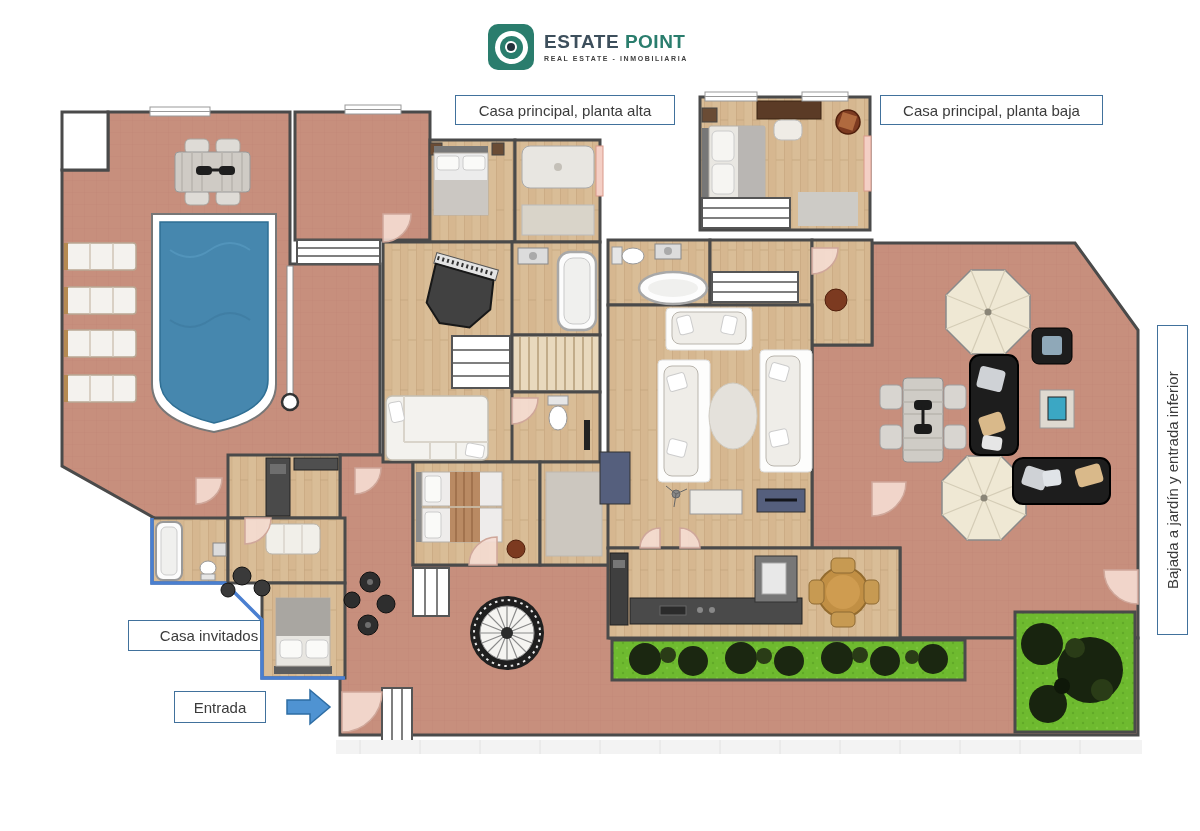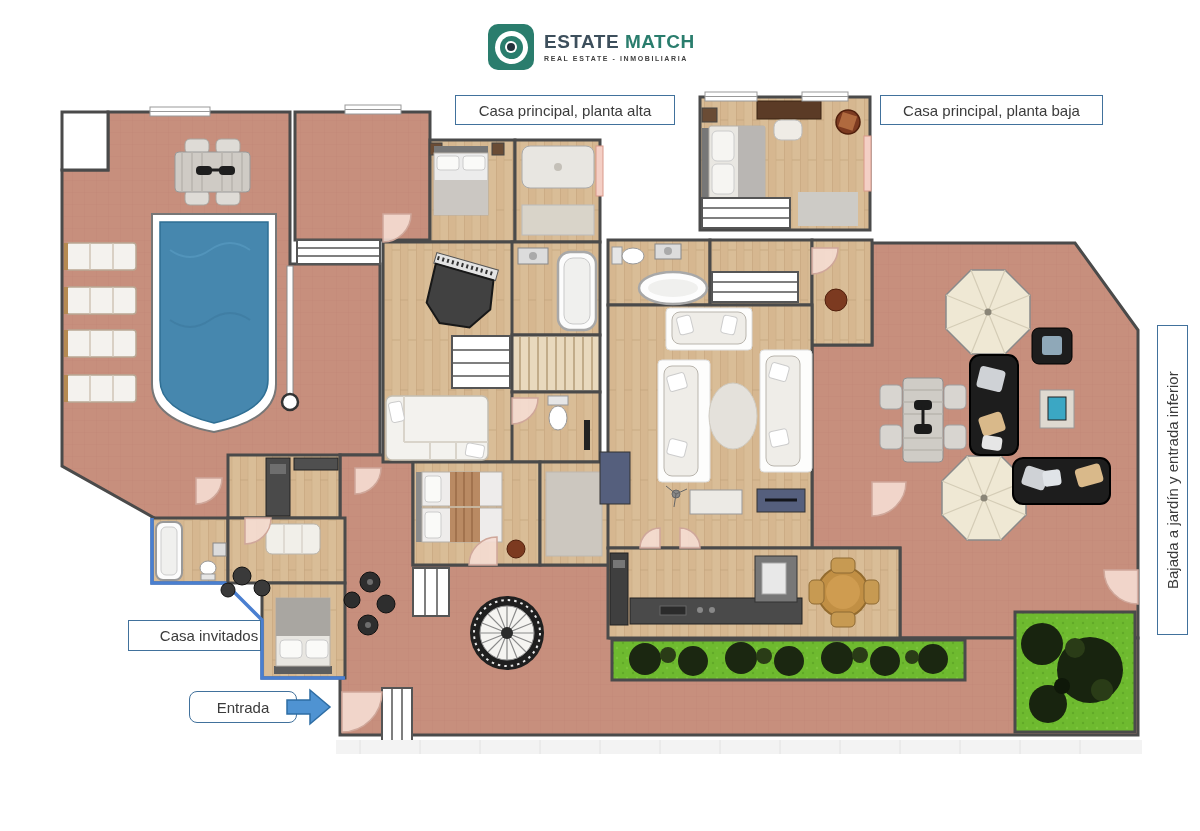--- a/index.html
+++ b/index.html
@@ -32,21 +32,21 @@
     <div class="logo-icon">
       <div class="li-c1">
           <div class="li-c2">
             <div class="li-c3">
               <div class="li-c4"></div>
             </div>
           </div>
         </div>
     </div>
     <div class="logo-text">
-      <div class="logo-title"><span>ESTATE</span>&nbsp;<span class="pt">MATCH</span></div>
+      <div class="logo-title"><span>ESTATE</span>&nbsp;<span class="pt">POINT</span></div>
       <div class="logo-sub">REAL ESTATE - INMOBILIARIA</div>
     </div>
   </div>
 
   <svg width="1200" height="831" viewBox="0 0 1200 831">
     <defs>
       <pattern id="wood" width="16" height="90" patternUnits="userSpaceOnUse">
         <rect width="16" height="90" fill="#d9bd97"></rect>
         <rect width="8" height="90" fill="#d2b38b" opacity=".55"></rect>
         <line x1="0" y1="0" x2="0" y2="90" stroke="#c2a27a" stroke-width="1"></line>
@@ -415,21 +415,21 @@
       <rect x="864" y="136" width="7" height="55" fill="#f4cfc5" stroke="#d9998a"></rect>
     </g>
 
     <rect x="336" y="740" width="806" height="14" fill="#f3f3f3"></rect>
     <path d="M360,740 v14 M420,740 v14 M480,740 v14 M540,740 v14 M600,740 v14 M660,740 v14 M720,740 v14 M780,740 v14 M840,740 v14 M900,740 v14 M960,740 v14 M1020,740 v14 M1080,740 v14" stroke="#e2e2e2" stroke-width="1"></path>
   </svg>
 
   <div class="plabel" style="left:455px;top:95px;width:220px;height:30px;">Casa principal, planta alta</div>
   <div class="plabel" style="left:880px;top:95px;width:223px;height:30px;">Casa principal, planta baja</div>
   <div class="plabel" style="left:128px;top:620px;width:133px;height:31px;padding-left:29px;">Casa invitados</div>
-  <div class="plabel" style="left:189px;top:691px;width:108px;height:32px;border-radius:8px;">Entrada</div>
+  <div class="plabel" style="left:174px;top:691px;width:92px;height:32px;">Entrada</div>
   <div class="plabel vert" style="left:1157px;top:325px;width:31px;height:310px;">Bajada a jardín y entrada inferior</div>
 
   <div class="arrow-wrap">
     <svg width="46" height="38" viewBox="0 0 46 38">
       <polygon points="1,12 24,12 24,2 44,19 24,36 24,26 1,26" fill="#4f93d2" stroke="#2e6da4" stroke-width="1.5"></polygon>
     </svg>
   </div>
 
 </div>
 

